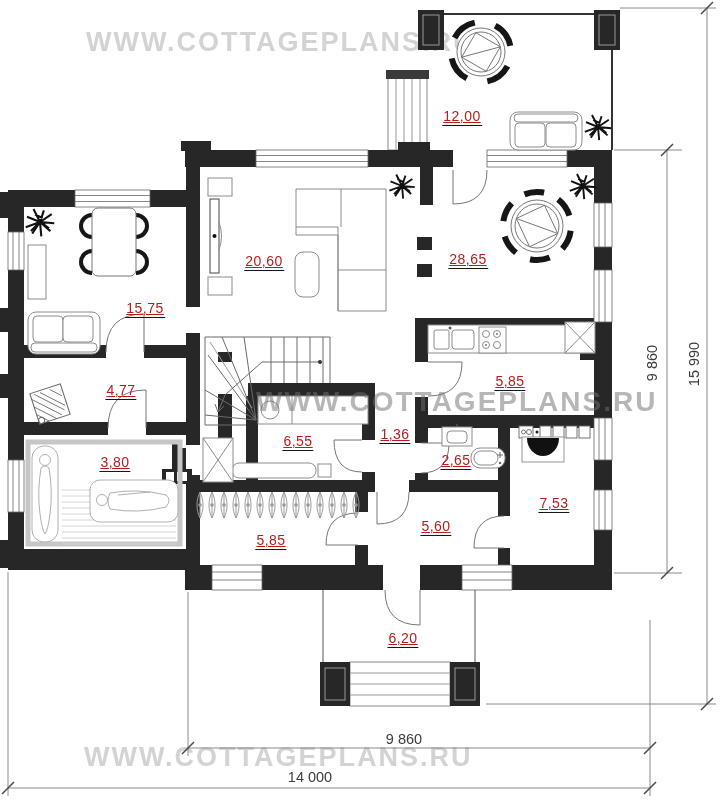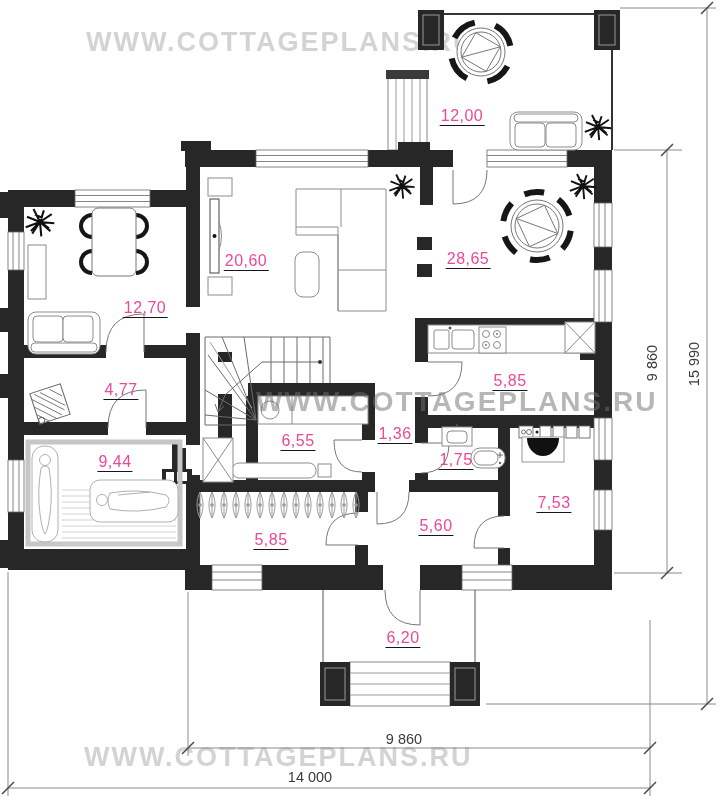--- a/index.html
+++ b/index.html
@@ -3,21 +3,21 @@
 <meta charset="utf-8">
 <style>
   html,body{margin:0;padding:0;background:#fff;}
   #stage{position:relative;width:724px;height:802px;background:#fff;overflow:hidden;
          font-family:"Liberation Sans",sans-serif;}
   .wm{position:absolute;font-weight:bold;white-space:nowrap;pointer-events:none;}
   .wm-top{left:86px;top:27px;font-size:27px;letter-spacing:2px;color:#d3d3d3;z-index:0;}
   .wm-mid{left:256px;top:386px;font-size:28px;letter-spacing:2px;color:#6f6f6f;opacity:.5;z-index:5;}
   .wm-bot{left:84px;top:742px;font-size:27px;letter-spacing:2px;color:#d3d3d3;z-index:0;}
   svg.plan{position:absolute;left:0;top:0;z-index:1;}
-  .rl{position:absolute;z-index:3;transform:translate(-50%,-50%);font-size:16px;color:#ec4899;}
+  .rl{position:absolute;z-index:3;transform:translate(-50%,-50%);font-size:14px;color:#b91c1c;text-decoration:underline;}
   .rl span{border-bottom:1px solid #161616;padding:0 1px 1px 1px;letter-spacing:.5px;}
   .dim{position:absolute;z-index:2;transform:translate(-50%,-50%);font-size:14.5px;color:#3c3c3c;white-space:nowrap;}
   .dimv{position:absolute;z-index:2;transform:translate(-50%,-50%) rotate(-90deg);font-size:14.5px;color:#3c3c3c;white-space:nowrap;}
 </style>
 </head>
 <body>
 
 <div id="stage">
 
   <div class="wm wm-top">WWW.COTTAGEPLANS.RU</div>
@@ -365,29 +365,29 @@
       <rect x="350" y="662" width="100" height="44" fill="#fff" stroke="#888"></rect>
       <path d="M350,673 H450 M350,684 H450 M350,695 H450" stroke="#999" fill="none"></path>
       <rect x="320" y="662" width="30" height="44" fill="#272727"></rect>
       <rect x="325" y="668" width="20" height="32" fill="none" stroke="#999"></rect>
       <rect x="450" y="662" width="30" height="44" fill="#272727"></rect>
       <rect x="455" y="668" width="20" height="32" fill="none" stroke="#999"></rect>
     </g>
   </svg>
 
   <div class="rl" style="left:462px;top:116px"><span>12,00</span></div>
-  <div class="rl" style="left:145px;top:308px"><span>12,70</span></div>
-  <div class="rl" style="left:246px;top:261px"><span>20,60</span></div>
+  <div class="rl" style="left:145px;top:308px"><span>15,75</span></div>
+  <div class="rl" style="left:264px;top:261px"><span>20,60</span></div>
   <div class="rl" style="left:468px;top:259px"><span>28,65</span></div>
   <div class="rl" style="left:121px;top:390px"><span>4,77</span></div>
-  <div class="rl" style="left:115px;top:462px"><span>9,44</span></div>
+  <div class="rl" style="left:115px;top:462px"><span>3,80</span></div>
   <div class="rl" style="left:298px;top:441px"><span>6,55</span></div>
   <div class="rl" style="left:395px;top:434px"><span>1,36</span></div>
   <div class="rl" style="left:510px;top:381px"><span>5,85</span></div>
-  <div class="rl" style="left:456px;top:460px"><span>1,75</span></div>
+  <div class="rl" style="left:456px;top:460px"><span>2,65</span></div>
   <div class="rl" style="left:554px;top:503px"><span>7,53</span></div>
   <div class="rl" style="left:436px;top:526px"><span>5,60</span></div>
   <div class="rl" style="left:271px;top:540px"><span>5,85</span></div>
   <div class="rl" style="left:403px;top:638px"><span>6,20</span></div>
 
   <div class="dimv" style="left:652px;top:363px">9 860</div>
   <div class="dimv" style="left:694px;top:364px">15 990</div>
   <div class="dim" style="left:404px;top:739px">9 860</div>
   <div class="dim" style="left:310px;top:777px">14 000</div>
 

